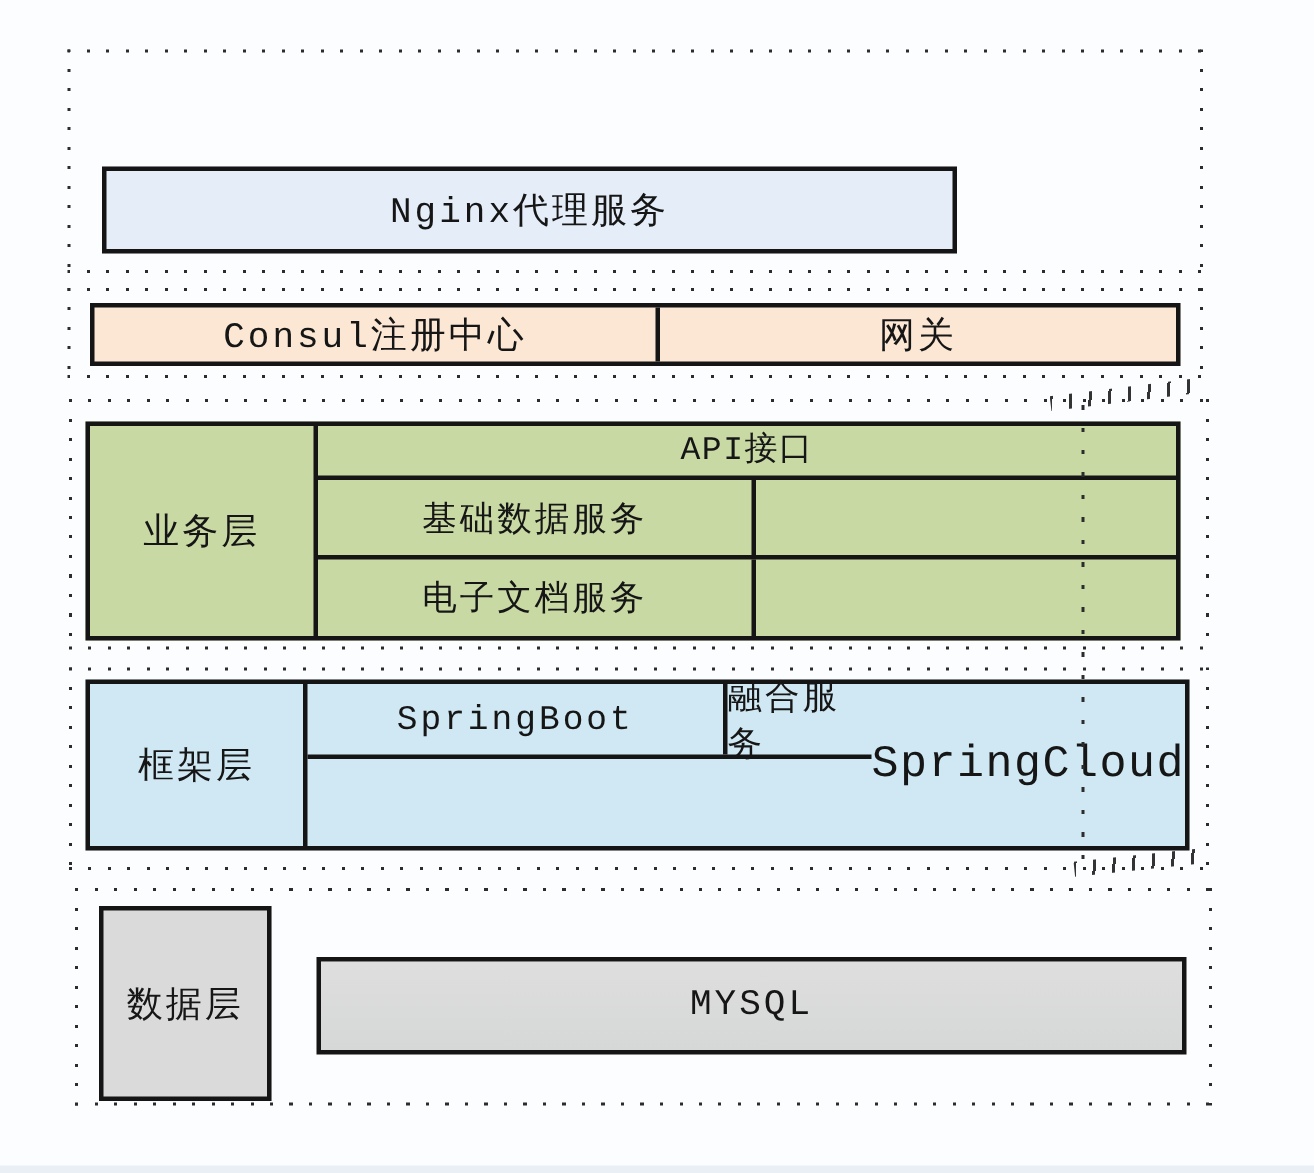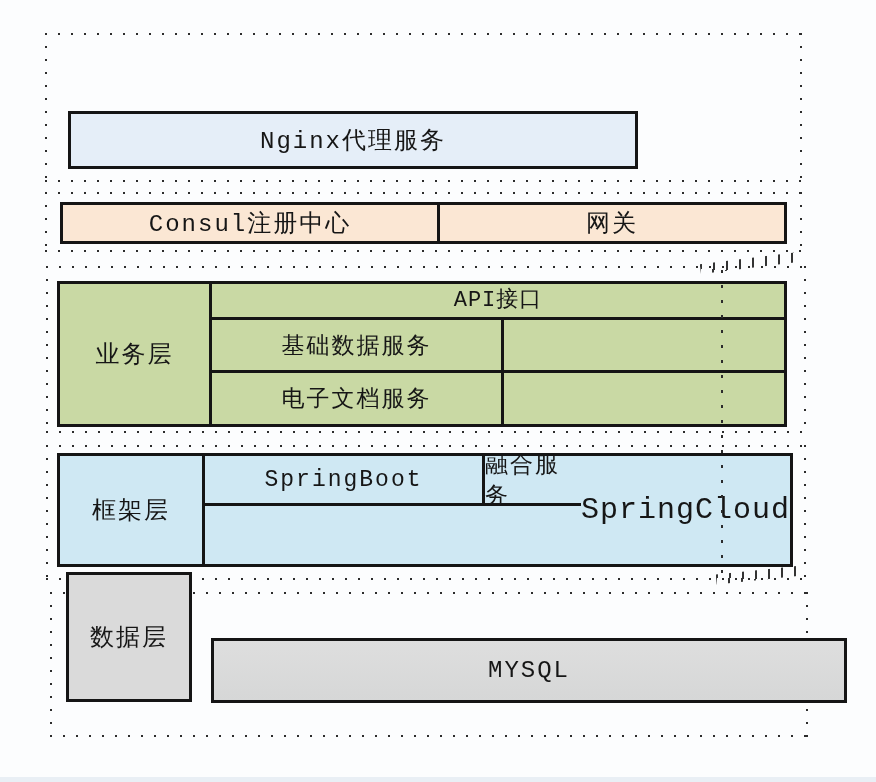--- a/index.html
+++ b/index.html
@@ -62,22 +62,22 @@
   .fw-table { left:57px; top:453px; width:736px; height:114px; background:#cfe8f3; padding:0; align-items:stretch; }
   .fw-label { width:145px; border-right:3px solid #151515; }
   .fw-right { flex:1; display:flex; flex-direction:row; }
   .fw-row-1 { height:50px; border-bottom:3px solid #151515; display:flex; }
   .fw-cell { display:flex; align-items:center; justify-content:center; font-size:23px; letter-spacing:2px; }
   .fw-cell-l { width:280px; border-right:3px solid #151515; }
   .fw-cell-r { flex:1; }
   .fw-row-2 { flex:1; display:flex; align-items:center; justify-content:center; font-size:30px; letter-spacing:1px; }
 
   
-  .data-label-box { left:66px;  top:572px; width:126px; height:130px; background:#dadada; }
-  .mysql-box      { left:211px; top:638px; width:636px; height:65px;  background:linear-gradient(180deg,#dedede,#d6d7d7); }
+  .data-label-box { left:66px;  top:604px; width:115px; height:130px; background:#dadada; }
+  .mysql-box      { left:211px; top:638px; width:580px; height:65px;  background:linear-gradient(180deg,#dedede,#d6d7d7); }
 
   
   .vdotline {
     position:absolute; left:721px; top:270px; width:2px; height:308px; z-index:5;
     background:repeating-linear-gradient(to bottom,#2c2c2c 0 3px,transparent 3px 15px);
   }
   .diag-dashes {
     position:absolute; height:10px; z-index:5;
     background:repeating-linear-gradient(100deg,#333 0 2px,transparent 2px 13px);
   }

